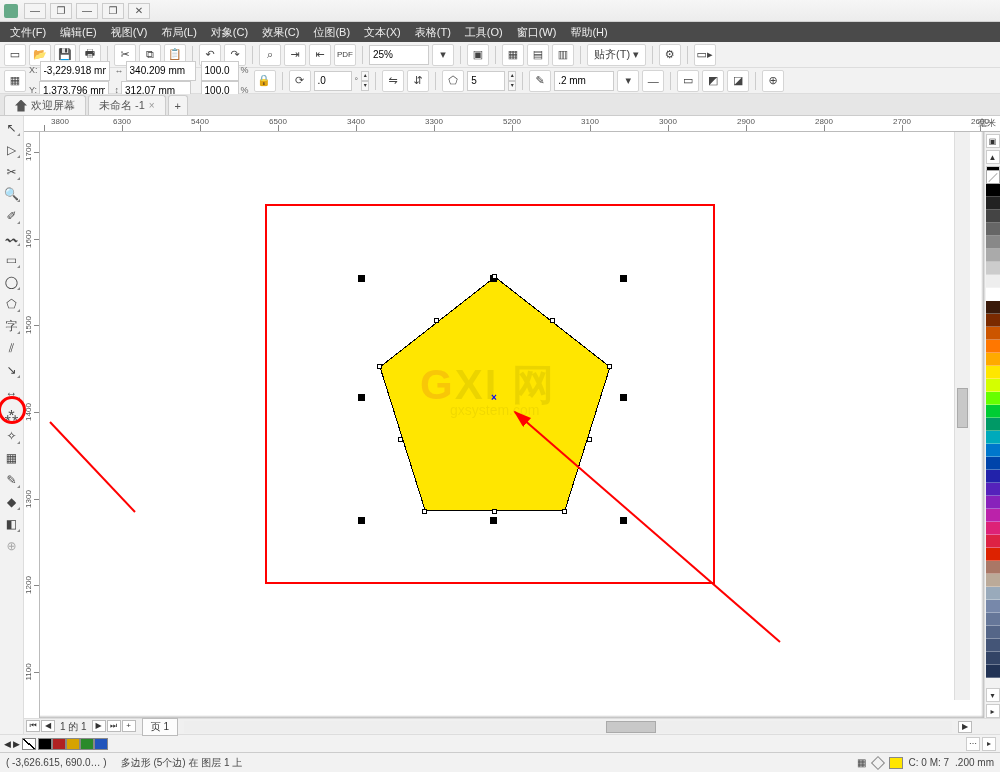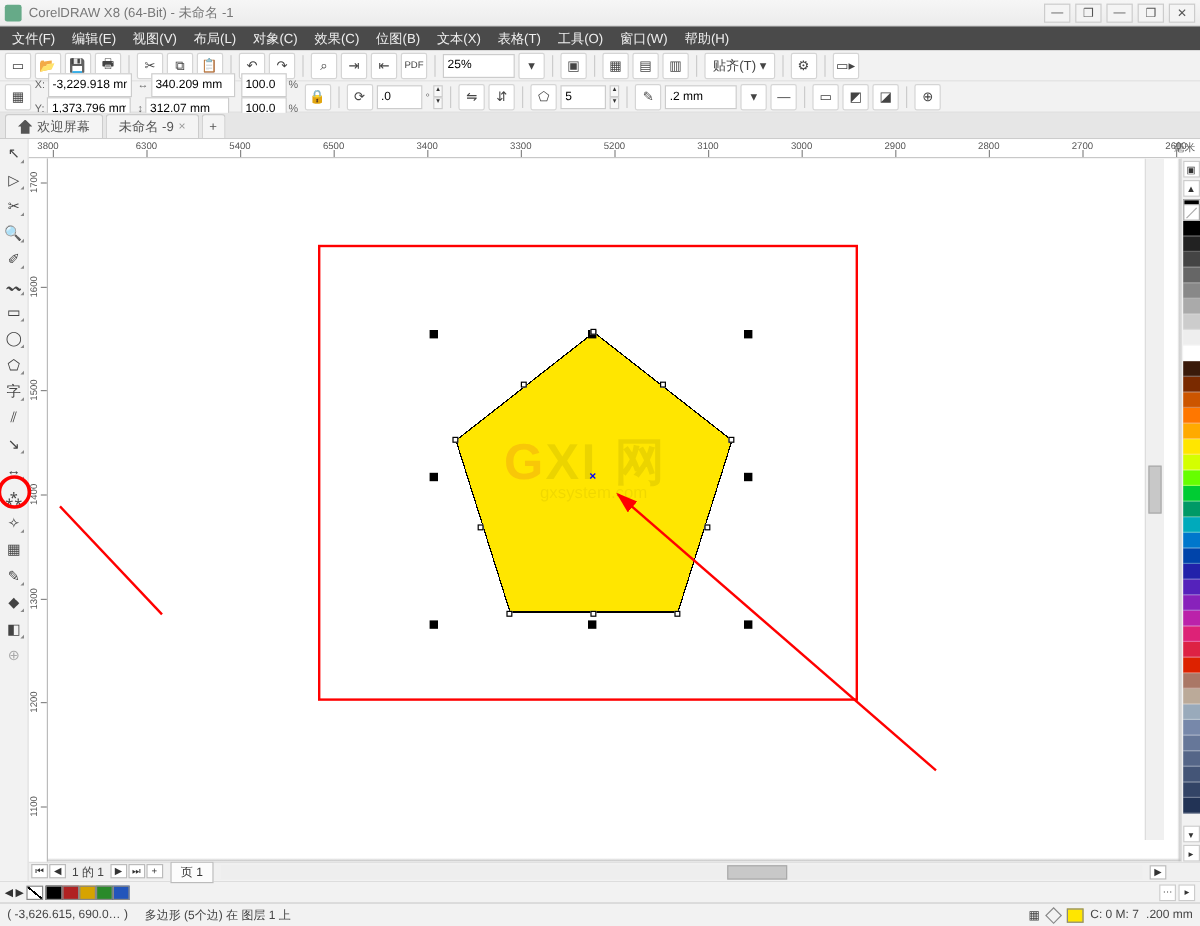--- a/index.html
+++ b/index.html
@@ -100,21 +100,20 @@
 .statusbar .spacer { flex:1; }
 .statusbar .fillind { width:14px; height:12px; background:#ffe600; border:1px solid #888;}
 .rightstatus { display:flex; align-items:center; gap:6px;}
 .diamondfill { width:10px; height:10px; transform:rotate(45deg); border:1px solid #888;}
 </style>
 </head>
 <body>
 
 <div class="titlebar">
   <div class="appicon"></div>
-  <div class="title">CorelDRAW X8 (64-Bit) - 未命名 -1</div>
   <div class="winbtns">
     <div class="winbtn">—</div>
     <div class="winbtn">❐</div>
     <div class="winbtn">—</div>
     <div class="winbtn">❐</div>
     <div class="winbtn">✕</div>
   </div>
 </div>
 
 <div class="menubar">
@@ -252,21 +251,21 @@
   <div class="tbsep"></div>
   <div class="tbbtn">⊕</div>
 </div>
 
 <div class="tabrow">
   <div class="tab home">
       <div class="hicon"></div>
       <span>欢迎屏幕</span>
     </div>
   <div class="tab">
-      <span>未命名 -9</span>
+      <span>未命名 -1</span>
       <span class="x">×</span>
     </div>
   <div class="tab plus">+</div>
 </div>
 
 <div class="workarea">
 
   <div class="toolbox">
     <div class="tool">↖<span class="tri"></span></div>
     <div class="tool">▷<span class="tri"></span></div>
@@ -287,21 +286,21 @@
     <div class="tool">✎<span class="tri"></span></div>
     <div class="tool">◆<span class="tri"></span></div>
     <div class="tool">◧<span class="tri"></span></div>
     <div class="tool" style="color:#aaa;">⊕</div>
   </div>
 
   <div class="canvaswrap">
 
     <div class="ruler-h">
       <span class="unit">毫米</span>
-    <div class="rlabel" style="left: 16px;">3800</div>
+    <div class="rlabel" style="left: 36px;">3800</div>
         <div class="rtick" style="left: 20px;"></div>
         <div class="rlabel" style="left: 98px;">6300</div>
         <div class="rtick" style="left: 98px;"></div>
         <div class="rlabel" style="left: 176px;">5400</div>
         <div class="rtick" style="left: 176px;"></div>
         <div class="rlabel" style="left: 254px;">6500</div>
         <div class="rtick" style="left: 254px;"></div>
         <div class="rlabel" style="left: 332px;">3400</div>
         <div class="rtick" style="left: 332px;"></div>
         <div class="rlabel" style="left: 410px;">3300</div>

